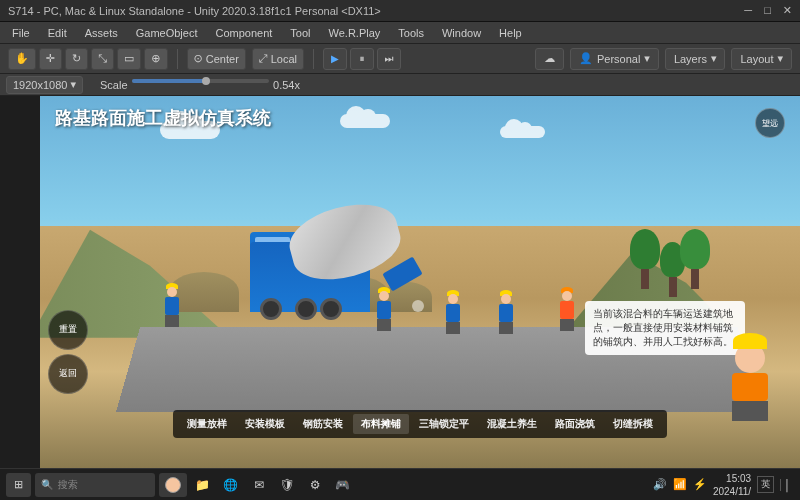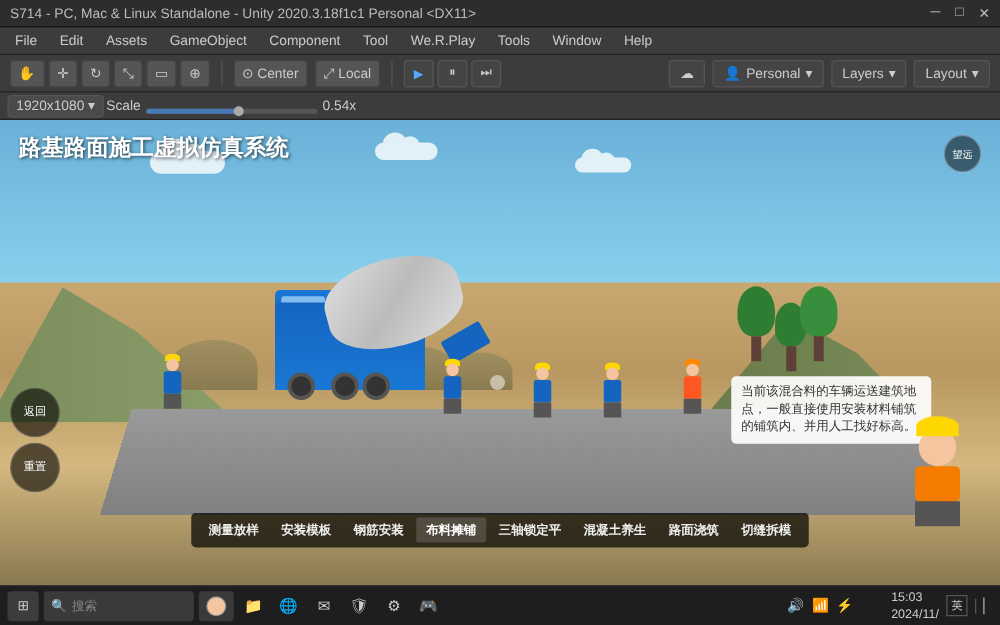--- a/index.html
+++ b/index.html
@@ -111,40 +111,40 @@
       gap: 4px;
     }
 
     
     #scene-toolbar {
       background: #3c3c3c;
       height: 22px;
       display: flex;
       align-items: center;
       padding: 0 6px;
-      gap: 2px;
+      gap: 17px;
       border-bottom: 1px solid #222;
       font-size: 11px;
     }
     .scene-dropdown {
       background: #4a4a4a;
       border: 1px solid #555;
       border-radius: 3px;
       color: #ccc;
       padding: 1px 6px;
       font-size: 11px;
       height: 18px;
       display: flex;
       align-items: center;
       gap: 3px;
       cursor: pointer;
     }
     .scale-bar {
       display: flex;
-      align-items: flex-end;
+      align-items: flex-start;
       gap: 4px;
       flex: 1;
       max-width: 200px;
     }
     .scale-track {
       flex: 1;
       height: 4px;
       background: #555;
       border-radius: 2px;
       position: relative;
@@ -178,20 +178,21 @@
       color: #ccc;
       padding: 1px 8px;
       font-size: 10px;
       cursor: pointer;
     }
 
     
     #main-area {
       display: flex;
       height: calc(500px - 22px - 22px - 30px - 22px - 32px);
+      margin-left: 40px;
     }
 
     
     #game-viewport {
       flex: 1;
       position: relative;
       background: #87CEEB;
       overflow: hidden;
     }
 
@@ -537,23 +538,23 @@
     .taskbar-icon {
       width: 24px;
       height: 24px;
       display: flex;
       align-items: center;
       justify-content: center;
       cursor: pointer;
       border-radius: 3px;
     }
     .clock {
+      text-align: right;
       font-size: 10px;
       line-height: 1.3;
-      margin-left: 24px;
     }
 
     
     .tree {
       position: absolute;
     }
     .tree-trunk {
       width: 8px;
       height: 20px;
       background: #5d4037;
@@ -767,22 +768,22 @@
       <div style="position:relative;">
         <div class="guide-head">
           <div class="guide-helmet"></div>
         </div>
         <div class="guide-body"></div>
         <div class="guide-legs"></div>
       </div>
     </div>
 
     <div class="left-panel">
+      <div class="control-btn" style="font-family:'SimHei',Arial,sans-serif;font-size:9px;">重置</div>
       <div class="control-btn" style="font-family:'SimHei',Arial,sans-serif;font-size:9px;">返回</div>
-      <div class="control-btn" style="font-family:'SimHei',Arial,sans-serif;font-size:9px;">重置</div>
     </div>
 
     <div id="bottom-menu">
       <div class="bottom-menu-item">测量放样</div>
       <div class="bottom-menu-item">安装模板</div>
       <div class="bottom-menu-item">钢筋安装</div>
       <div class="bottom-menu-item" style="color:#fff;background:rgba(255,255,255,0.15);">布料摊铺</div>
       <div class="bottom-menu-item">三轴锁定平</div>
       <div class="bottom-menu-item">混凝土养生</div>
       <div class="bottom-menu-item">路面浇筑</div>

